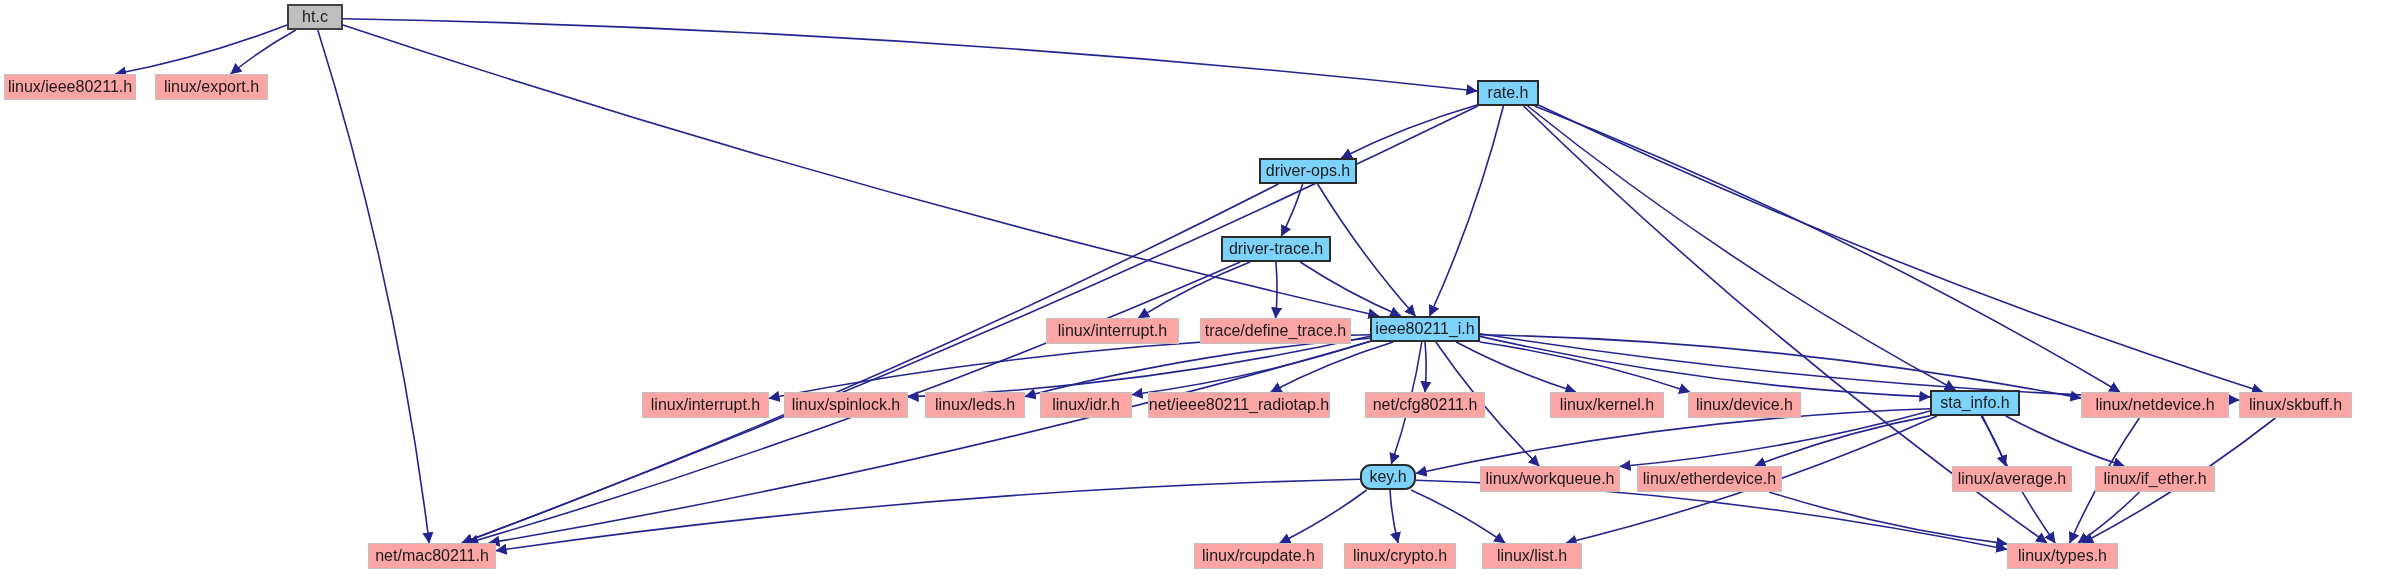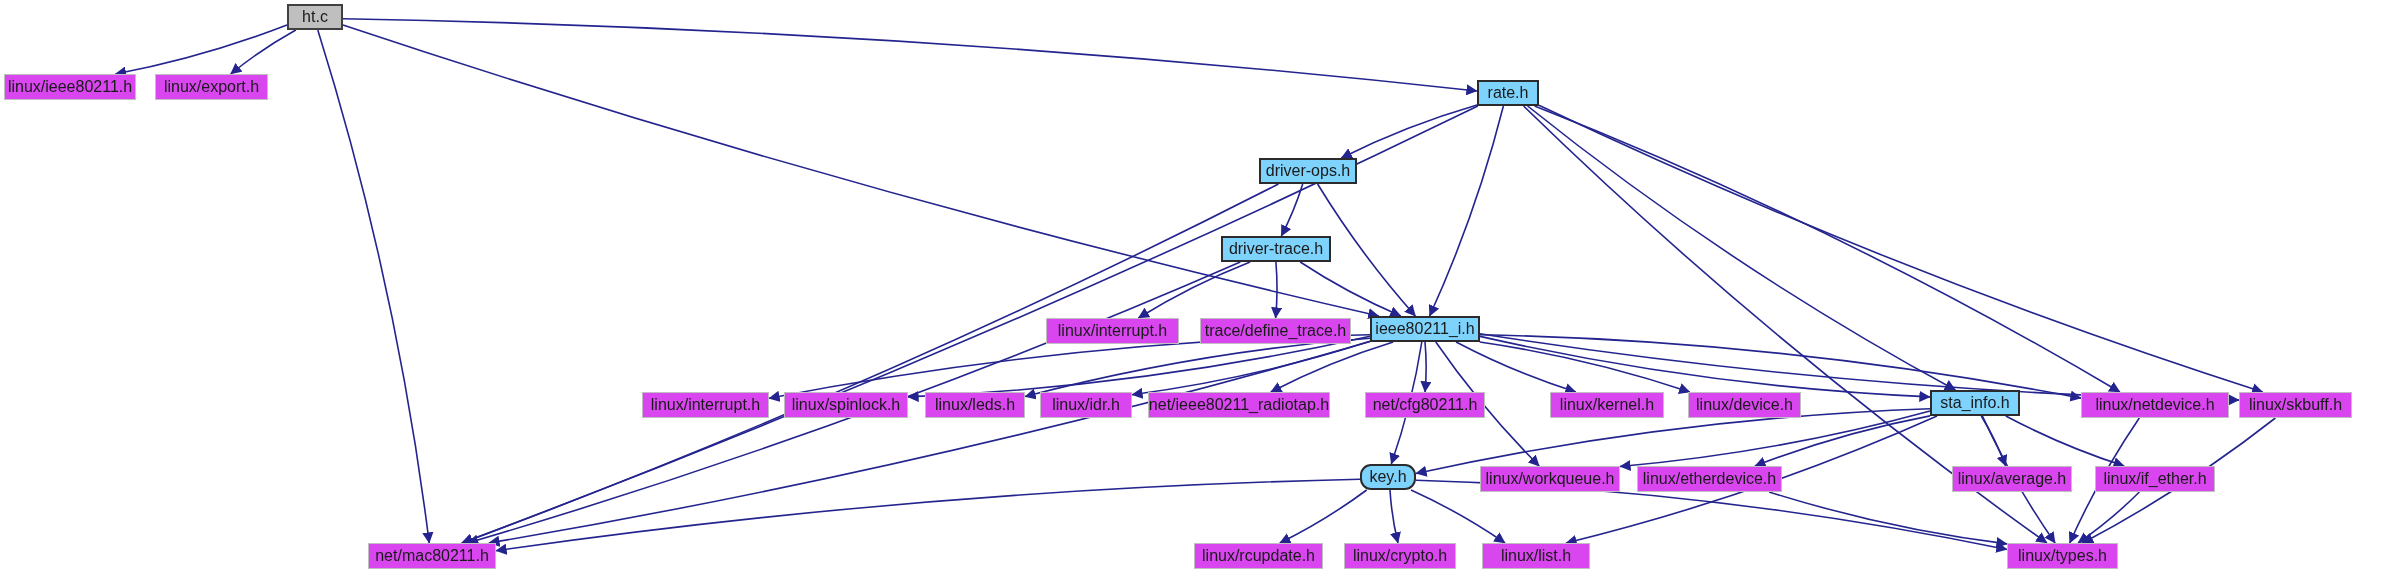--- a/index.html
+++ b/index.html
@@ -23,21 +23,21 @@
     height: 581px;
     pointer-events: none;
   }
   .node {
     position: absolute;
     box-sizing: border-box;
     display: flex;
     align-items: center;
     justify-content: center;
     border: 1px solid #c0c0c0;
-    background: #d946ef;
+    background: #fca5a5;
     color: #1a1a1a;
     font-size: 16px;
     line-height: 1;
     white-space: nowrap;
     height: 26px;
     padding: 0 9px;
   }
   .node.root {
     background: #bfbfbf;
     border: 2px solid #404040;
@@ -191,20 +191,20 @@
       </div>
       <div class="node" style="left: 368px; top: 543px; width: 128px;">
         <span class="node-label">net/mac80211.h</span>
       </div>
       <div class="node" style="left: 1194px; top: 543px; width: 129px;">
         <span class="node-label">linux/rcupdate.h</span>
       </div>
       <div class="node" style="left: 1344px; top: 543px; width: 112px;">
         <span class="node-label">linux/crypto.h</span>
       </div>
-      <div class="node" style="left: 1482px; top: 543px; width: 108px;">
+      <div class="node" style="left: 1482px; top: 543px; width: 100px;">
         <span class="node-label">linux/list.h</span>
       </div>
       <div class="node" style="left: 2007px; top: 543px; width: 111px;">
         <span class="node-label">linux/types.h</span>
       </div>
     </div>
 </div>
 
 </body></html>

